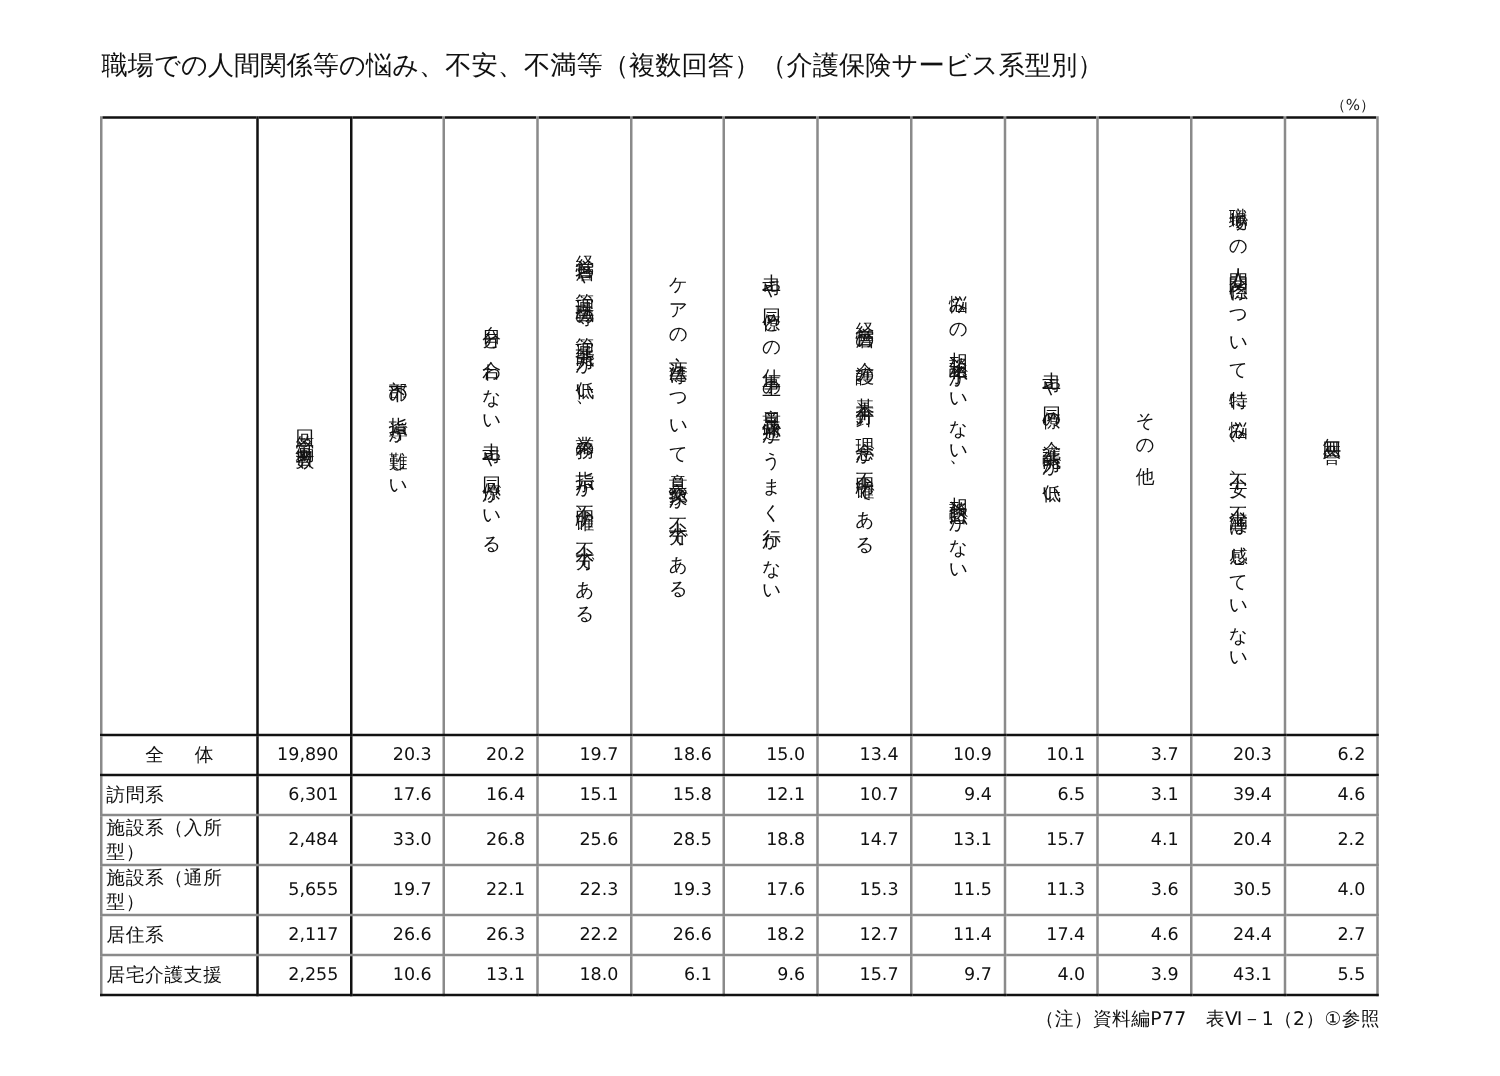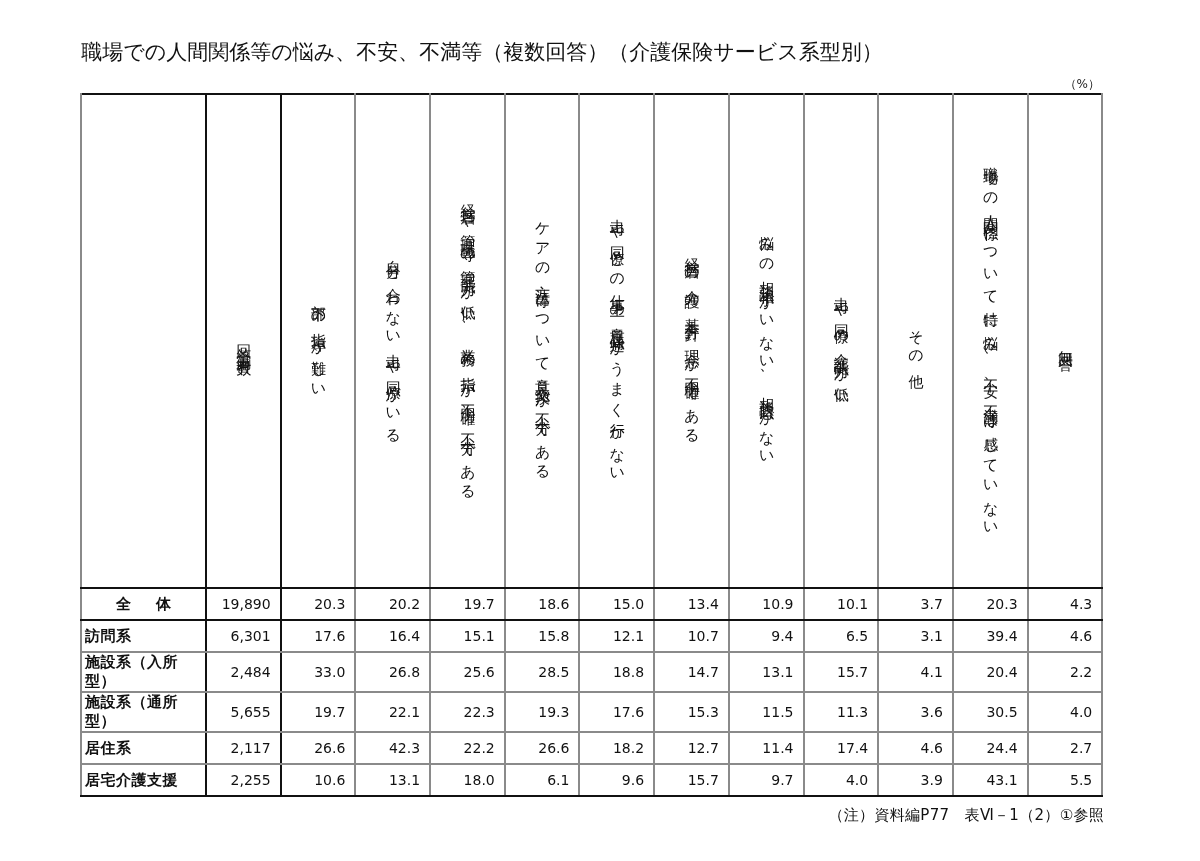--- a/index.html
+++ b/index.html
@@ -90,21 +90,20 @@
     }
     table.grid tbody tr:last-child td {
       border-bottom: 2px solid #111;
     }
     table.grid tbody td.row-label {
       text-align: left;
       padding-left: 3px;
       padding-right: 0;
       font-size: 15px;
       letter-spacing: 0.5px;
-      font-weight: bold;
     }
     table.grid tbody tr.total td.row-label {
       text-align: center;
       letter-spacing: 10px;
       padding-left: 10px;
     }
     .note {
       position: absolute;
       right: 96px;
       top: 806px;
@@ -207,21 +206,21 @@
       <td>20.3</td>
       <td>20.2</td>
       <td>19.7</td>
       <td>18.6</td>
       <td>15.0</td>
       <td>13.4</td>
       <td>10.9</td>
       <td>10.1</td>
       <td>3.7</td>
       <td>20.3</td>
-      <td>4.3</td>
+      <td>6.2</td>
     </tr>
     <tr>
       <td class="row-label">訪問系</td>
       <td class="count">6,301</td>
       <td>17.6</td>
       <td>16.4</td>
       <td>15.1</td>
       <td>15.8</td>
       <td>12.1</td>
       <td>10.7</td>
@@ -258,21 +257,21 @@
       <td>11.5</td>
       <td>11.3</td>
       <td>3.6</td>
       <td>30.5</td>
       <td>4.0</td>
     </tr>
     <tr>
       <td class="row-label">居住系</td>
       <td class="count">2,117</td>
       <td>26.6</td>
-      <td>42.3</td>
+      <td>26.3</td>
       <td>22.2</td>
       <td>26.6</td>
       <td>18.2</td>
       <td>12.7</td>
       <td>11.4</td>
       <td>17.4</td>
       <td>4.6</td>
       <td>24.4</td>
       <td>2.7</td>
     </tr>

